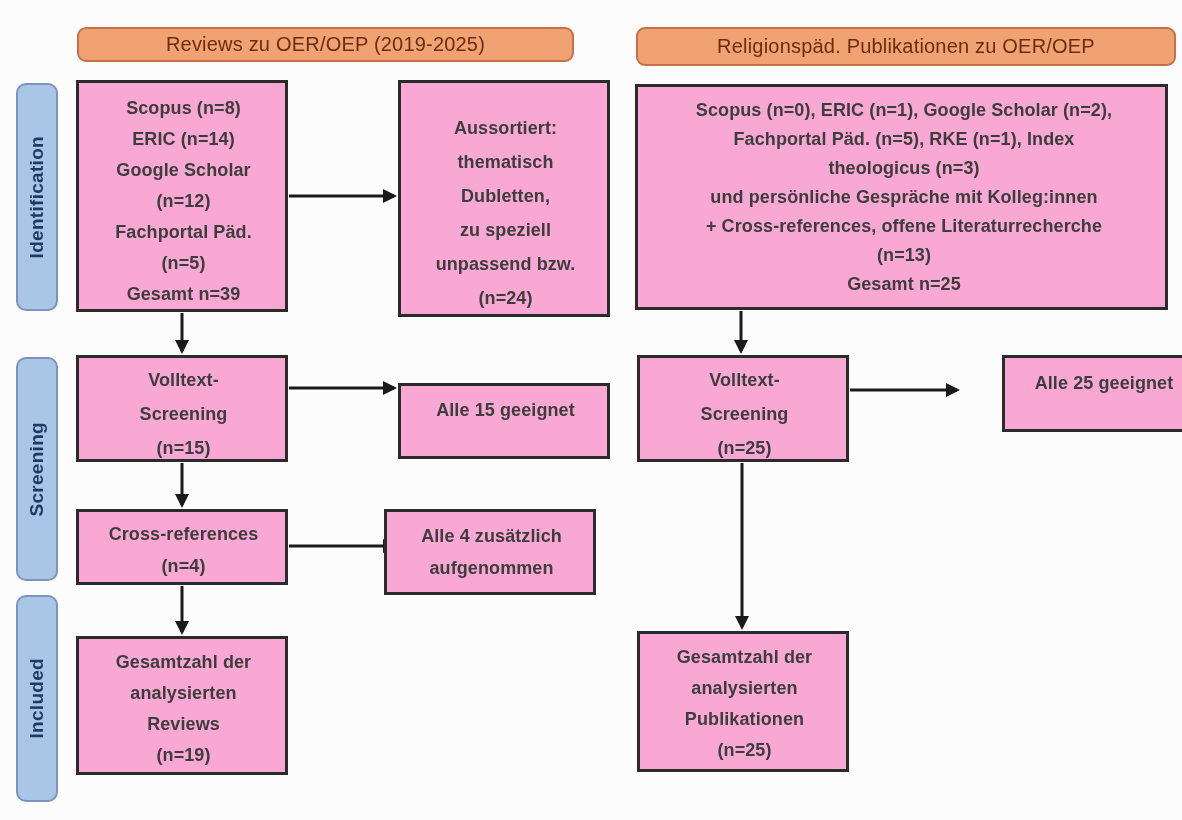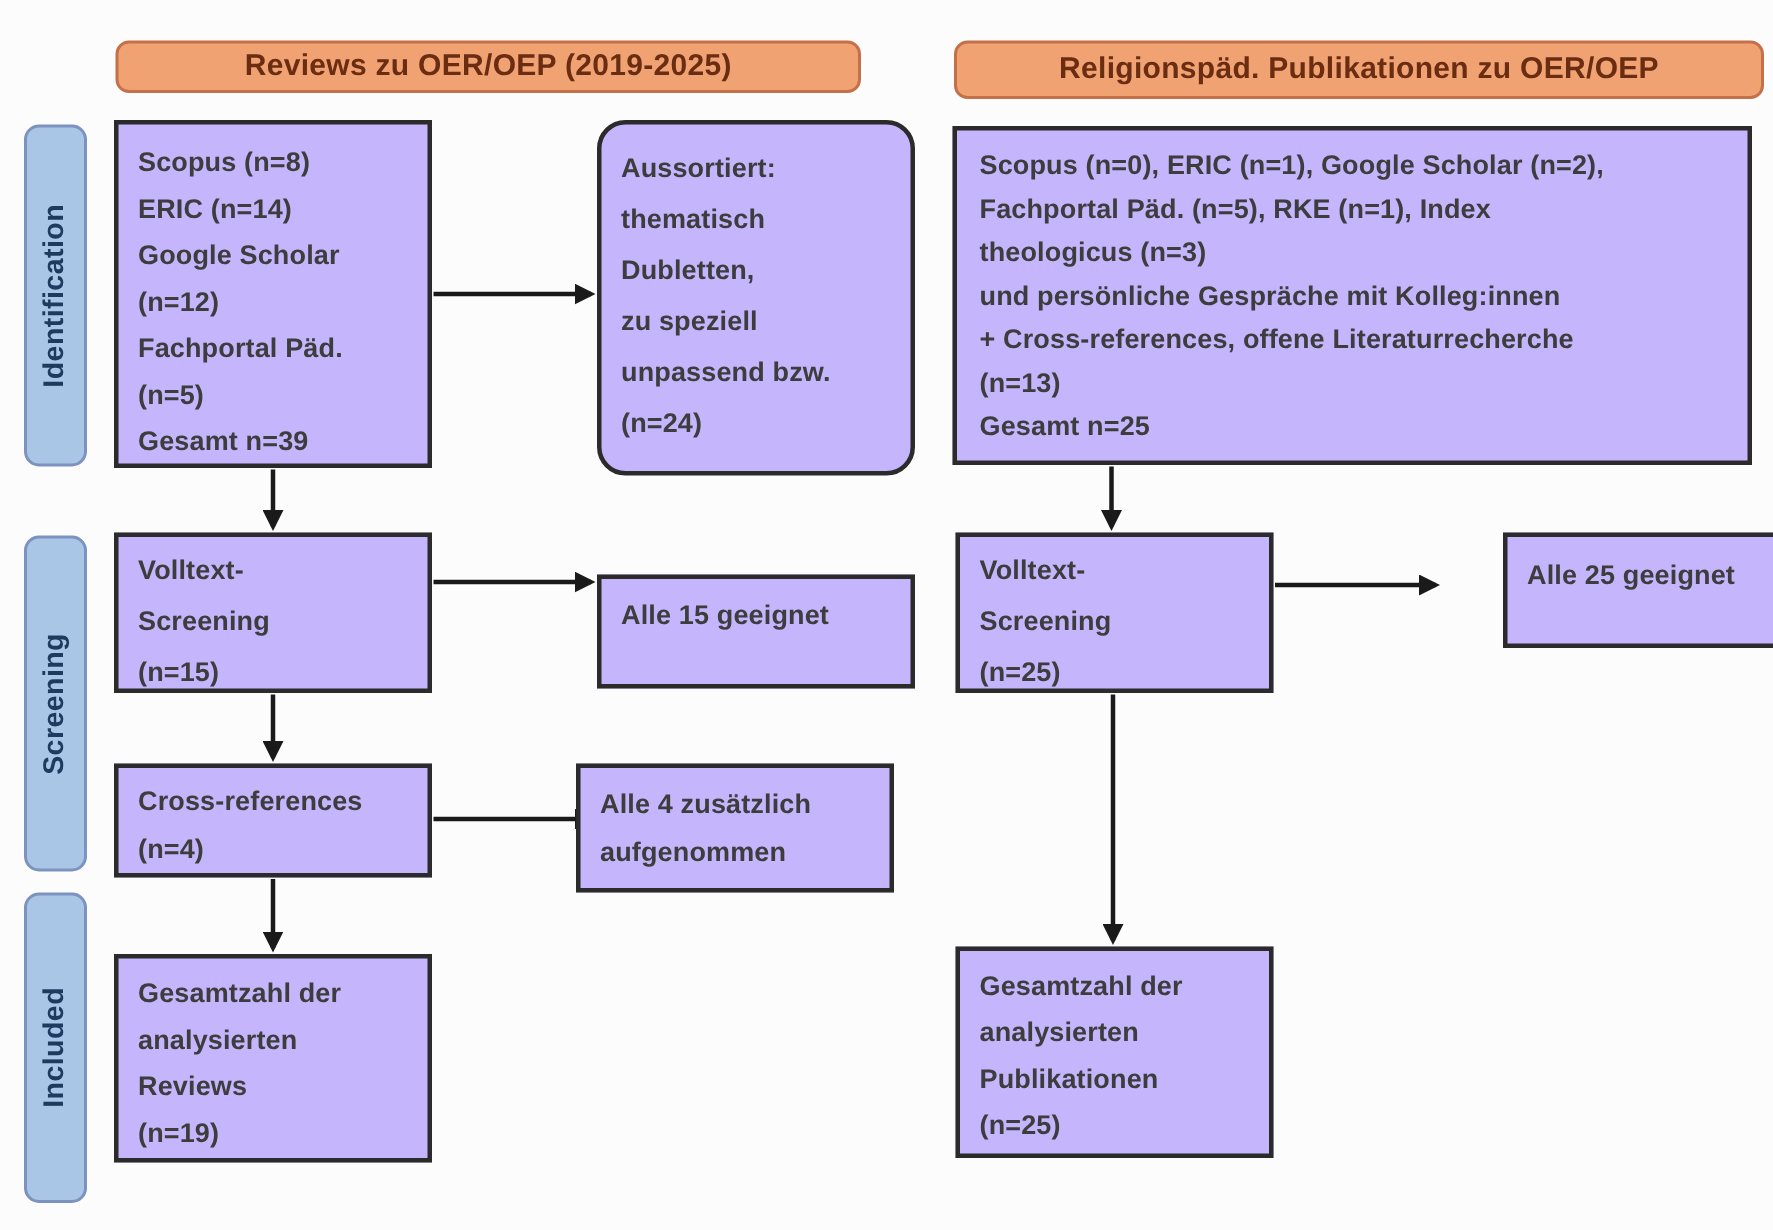--- a/index.html
+++ b/index.html
@@ -19,21 +19,21 @@
   }
   .arrows{position:absolute; left:0; top:0; z-index:1;}
   .arrows line{stroke:var(--arrow); stroke-width:3;}
 
   .hdr{
     position:absolute; z-index:2;
     background:var(--header-fill);
     border:2px solid var(--header-border);
     border-radius:9px;
     color:var(--header-text);
-    font-size:20px; font-weight:700;
+    font-size:20px; font-weight:400;
     display:flex; align-items:center; justify-content:center;
     text-align:center; letter-spacing:.2px;
   }
   .hdr-left{left:77px; top:27px; width:493px; height:31px;}
   .hdr-right{left:636px; top:27px; width:536px; height:35px;}
 
   .stage{
     position:absolute; z-index:2; left:16px; width:38px;
     background:var(--stage-fill);
     border:2px solid var(--stage-border);
@@ -45,32 +45,33 @@
   .stage span{
     writing-mode:vertical-rl; transform:rotate(180deg);
     white-space:nowrap; letter-spacing:.3px;
   }
   .stage-identification{top:83px; height:224px;}
   .stage-screening{top:357px; height:220px;}
   .stage-included{top:595px; height:203px;}
 
   .box{
     position:absolute; z-index:2;
-    background:#c4b5fd;
+    background:#f9a8d4;
     border:3px solid var(--box-border);
     color:var(--box-text);
     font-size:18px; font-weight:700;
     box-sizing:border-box;
     padding:8px 10px 0 13px;
     letter-spacing:.1px;
+    text-align:center;
   }
   .box .ln{white-space:nowrap;}
 
   .box-sources-l   {left:76px;  top:80px;  width:212px; height:232px; line-height:31px; padding-top:10px;}
-  .box-excluded    {left:398px; top:80px;  width:212px; height:237px; line-height:34px; padding-top:12px;border-radius:19px;}
+  .box-excluded    {left:398px; top:80px;  width:212px; height:237px; line-height:34px; padding-top:28px;}
   .box-fulltext-l  {left:76px;  top:355px; width:212px; height:107px; line-height:34px; padding-top:5px;}
   .box-result15    {left:398px; top:355px; width:212px; height:76px;  line-height:30px; padding-top:9px;margin-top:28px;}
   .box-crossrefs   {left:76px;  top:509px; width:212px; height:76px;  line-height:32px; padding-top:6px;}
   .box-result4     {left:384px; top:509px; width:212px; height:86px;  line-height:32px; padding-top:8px;}
   .box-included-l  {left:76px;  top:636px; width:212px; height:139px; line-height:31px; padding-top:8px;}
   .box-sources-r   {left:635px; top:84px;  width:533px; height:226px; line-height:29px; padding-top:9px; padding-left:15px;}
   .box-fulltext-r  {left:637px; top:355px; width:212px; height:107px; line-height:34px; padding-top:5px;}
   .box-result25    {left:962px; top:355px; width:201px; height:77px;  line-height:30px; padding-top:10px;margin-left:40px;}
   .box-included-r  {left:637px; top:631px; width:212px; height:141px; line-height:31px; padding-top:8px;}
 </style>

